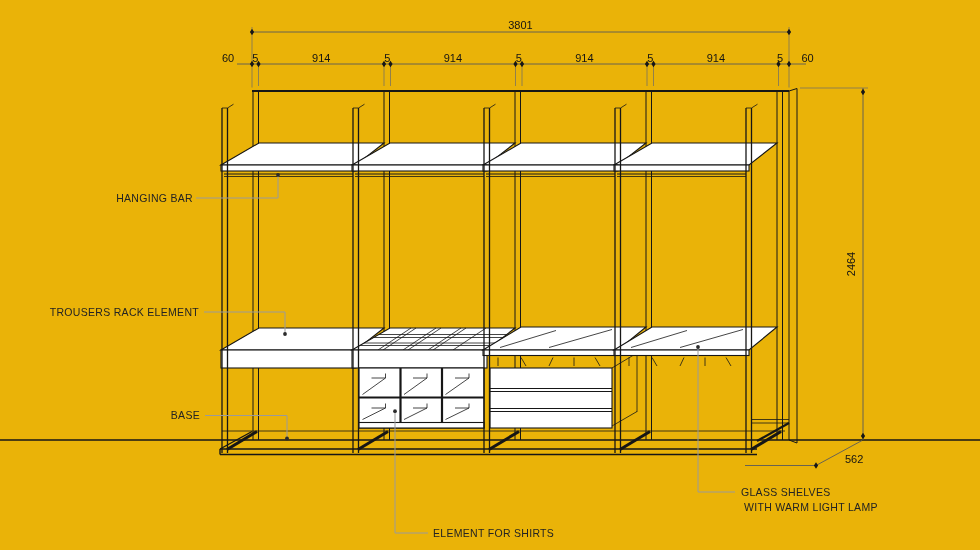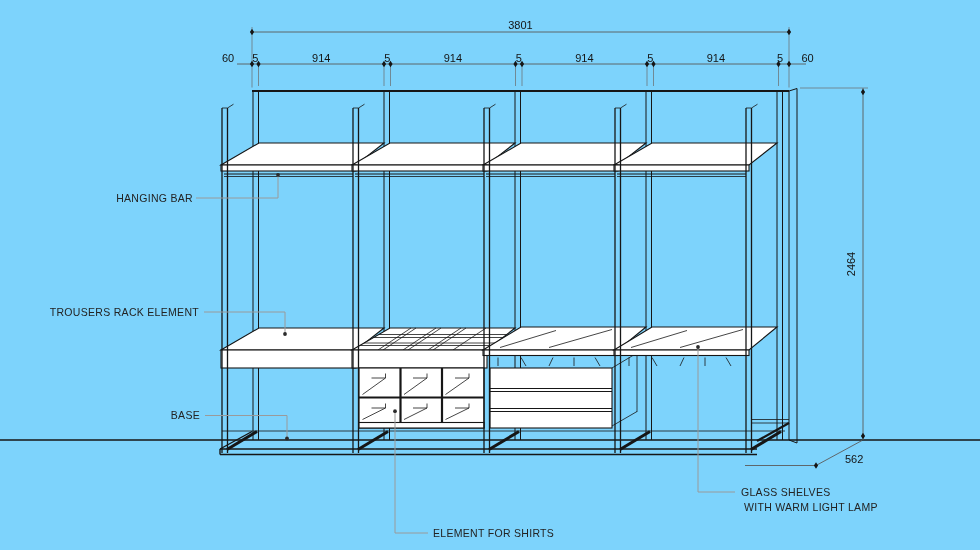--- a/index.html
+++ b/index.html
@@ -1,16 +1,16 @@
 <!DOCTYPE html>
 <html><head>
 <meta charset="utf-8">
 <style>
   html,body{margin:0;padding:0;background:#ffffff;}
-  .canvas{position:relative;width:980px;height:550px;background:#7dd3fc;overflow:hidden;
+  .canvas{position:relative;width:980px;height:550px;background:#eab308;overflow:hidden;
           font-family:"Liberation Sans",sans-serif;}
   svg{display:block;}
   .dim{font-family:"Liberation Sans",sans-serif;font-size:11px;fill:#141414;}
   .lbl{font-family:"Liberation Sans",sans-serif;font-size:10.5px;fill:#232323;letter-spacing:.3px;}
   .ln  {stroke:#161616;fill:none;stroke-width:1;}
   .thin{stroke:#161616;fill:none;stroke-width:0.8;}
   .med {stroke:#161616;fill:none;stroke-width:1.4;}
   .thk {stroke:#161616;fill:none;stroke-width:2.2;}
   .face{fill:#ffffff;stroke:#161616;stroke-width:1.1;}
   .dimln{stroke:#5a5a5a;fill:none;stroke-width:0.9;}

